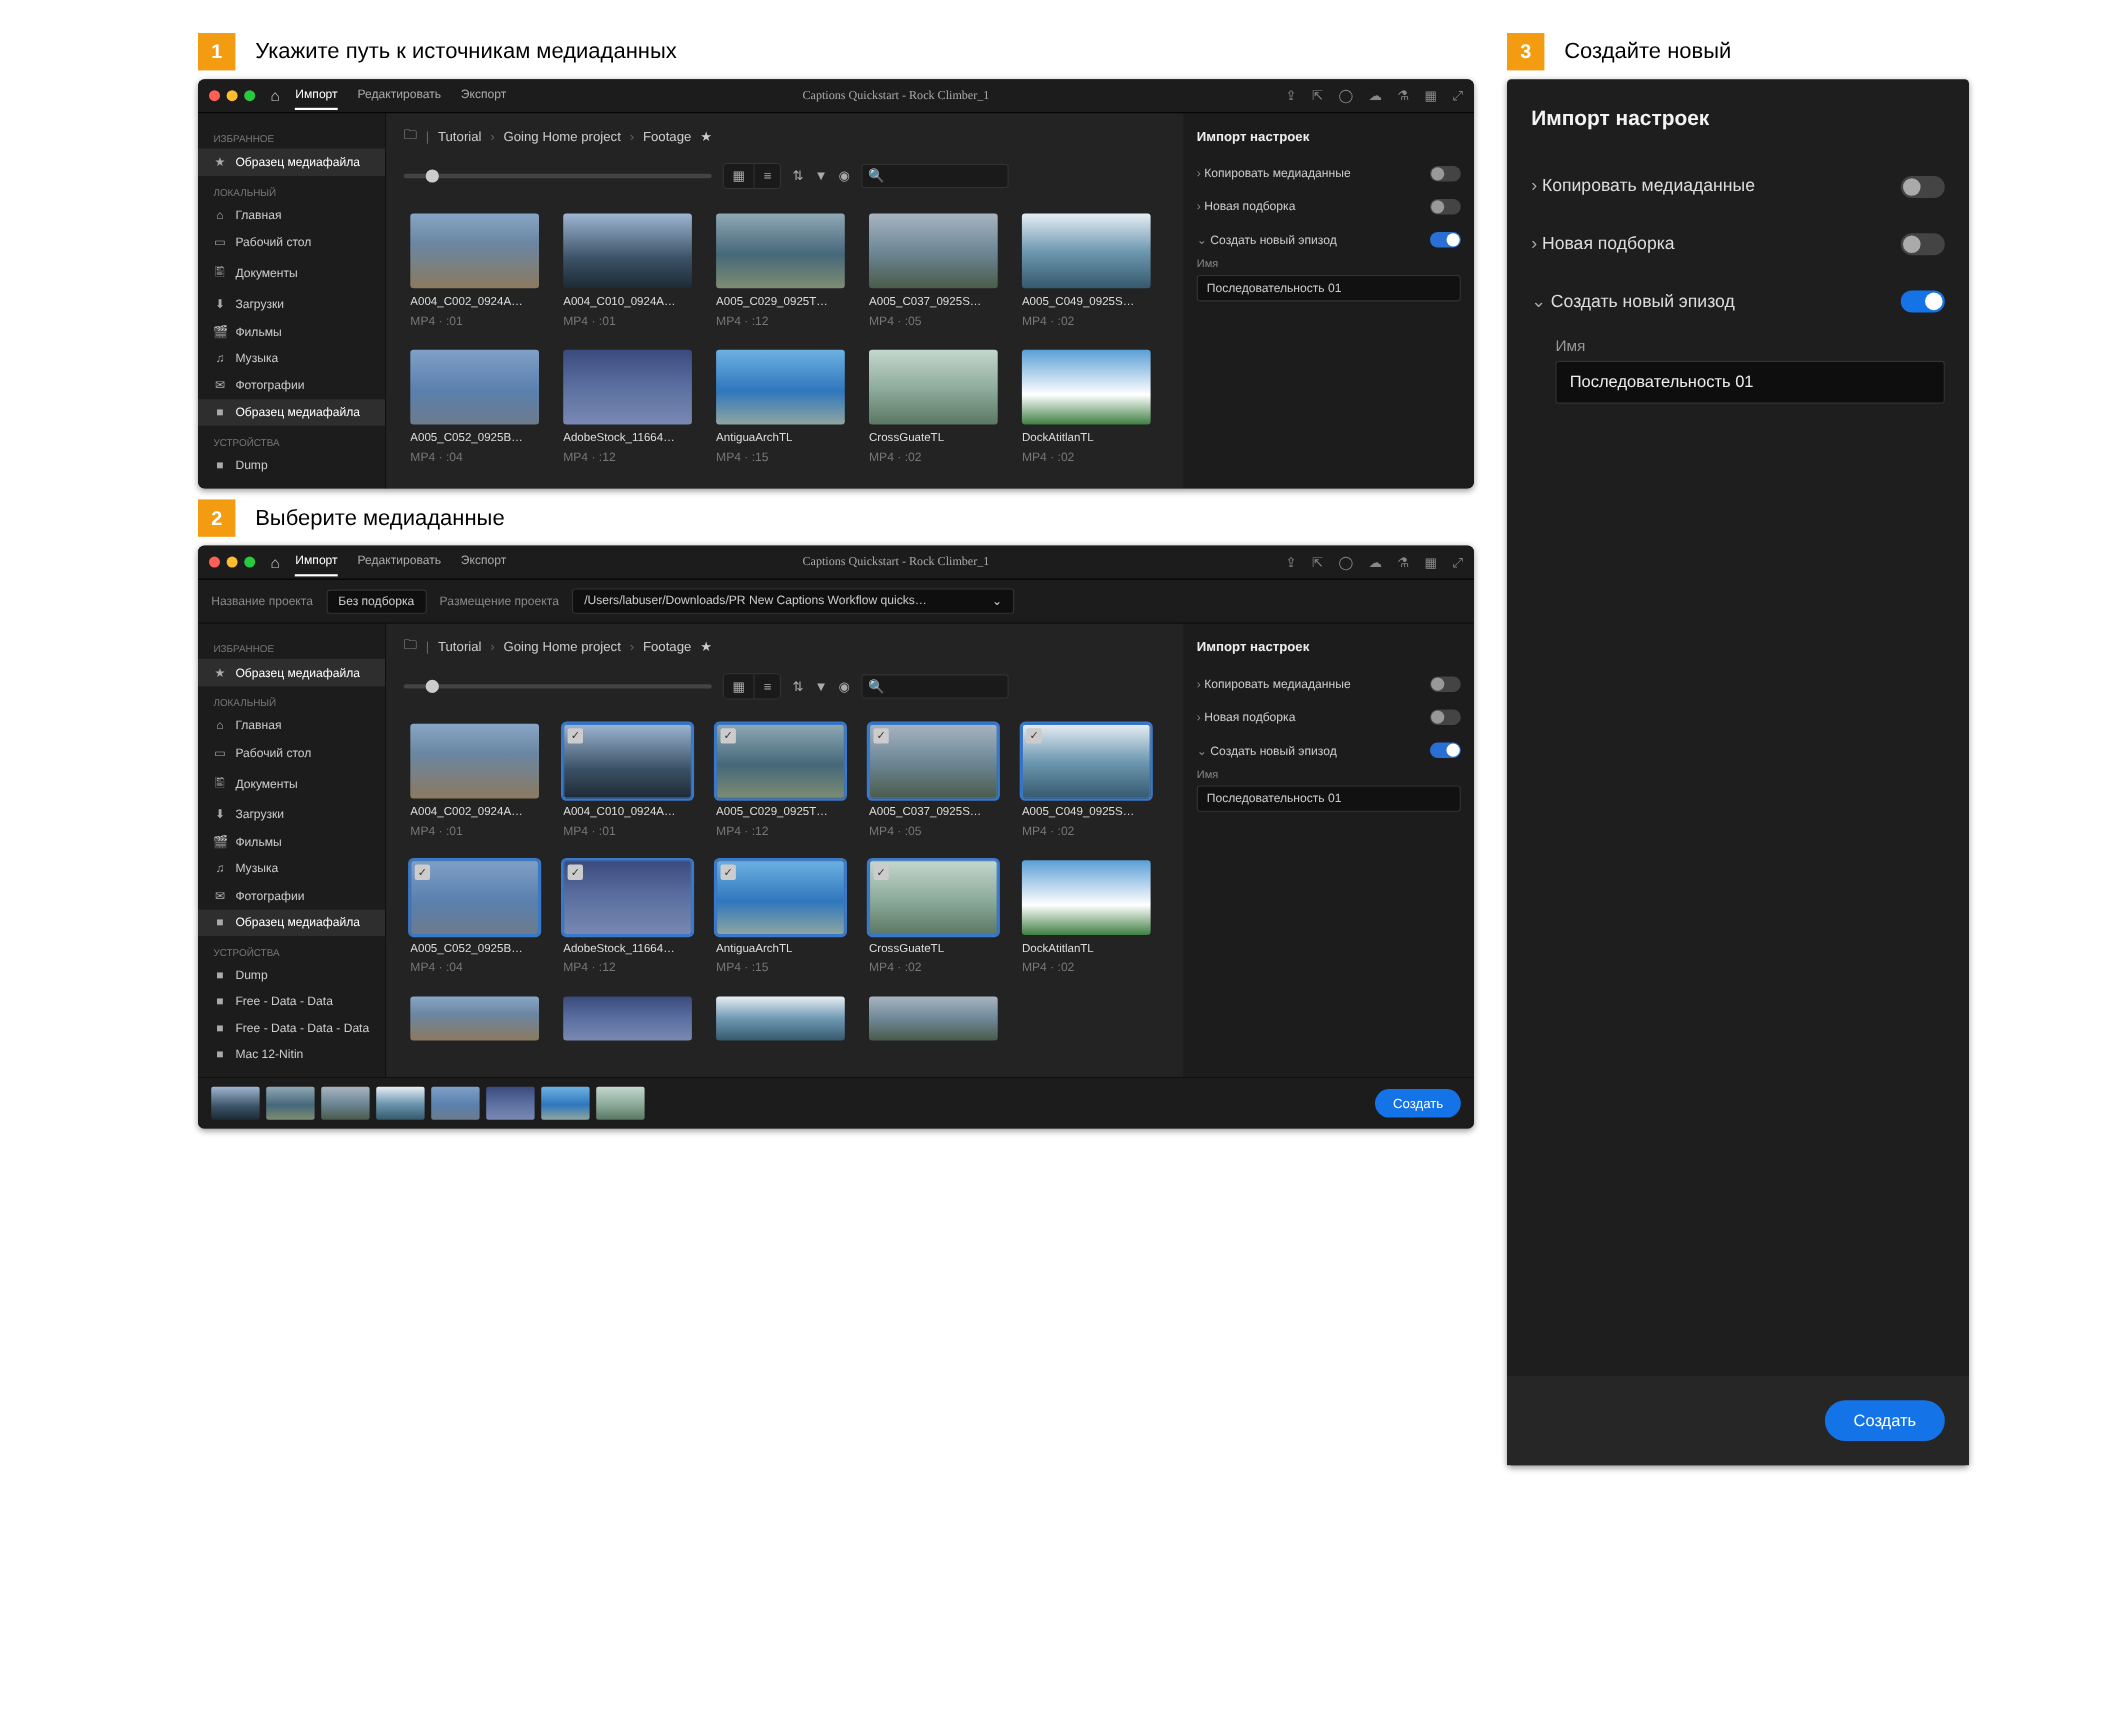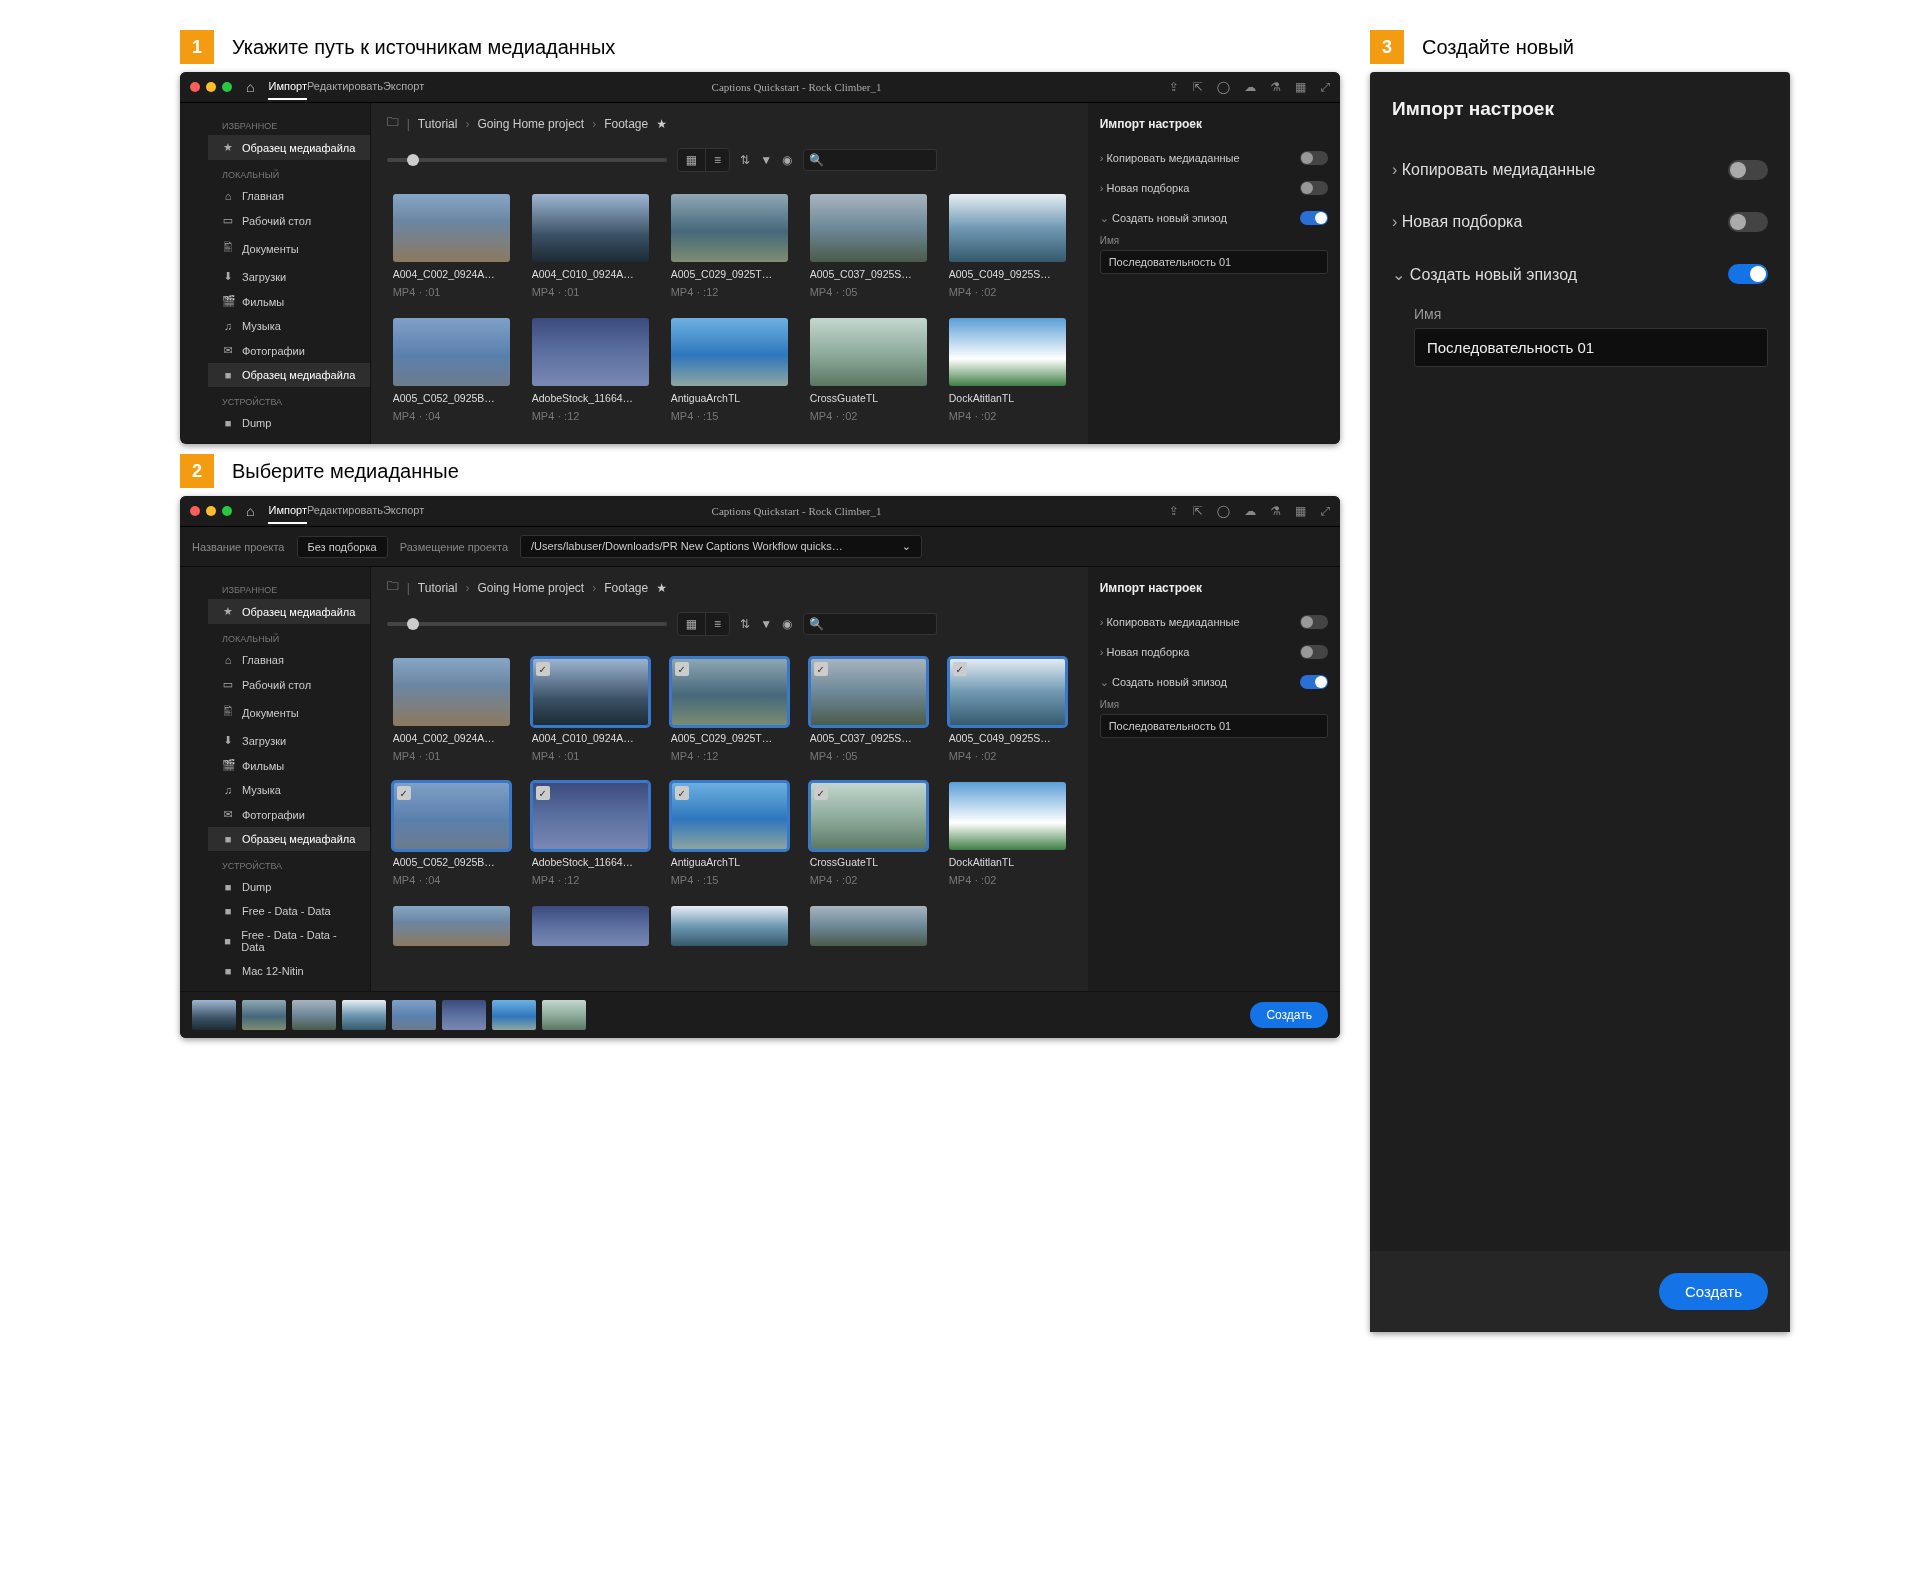--- a/index.html
+++ b/index.html
@@ -55,40 +55,40 @@
     height: 30px;
     background: #1c1c1c;
     padding: 0 10px;
     border-bottom: 1px solid #000;
     font-size: 11px;
   }
   .traffic { display: flex; gap: 6px; margin-right: 14px;}
   .dot { width: 10px; height: 10px; border-radius: 50%; }
   .dot.r{background:#ff5f56;} .dot.y{background:#ffbd2e;} .dot.g{background:#27c93f;}
   .topbar .home { margin-right: 14px; color:#ccc; font-size:14px;}
-  .topbar .tabs { display:flex; }
+  .topbar .tabs { display:flex; gap:18px; }
   .topbar .tab { color:#aaa; padding:6px 0; }
   .topbar .tab.active { color:#fff; border-bottom:2px solid #fff;}
   .topbar .wintitle { flex:1; text-align:center; color:#aaa;font-family:Liberation Serif, serif;}
   .topbar .righticons { display:flex; gap:14px; color:#888; font-size:12px;}
   .topbar .righticons span { cursor:default;}
 
   
   .projectrow {
     display:flex; align-items:center; gap:12px;
     padding:8px 12px; font-size:11px; color:#888;
     border-bottom:1px solid #0a0a0a;
   }
   .projectrow .field {
     background:#0f0f0f; border:1px solid #333; padding:4px 10px; color:#ccc; border-radius:3px;
   }
   .projectrow .pathfield { flex:0 0 380px; display:flex; justify-content:space-between;}
 
   
-  .body3 { display:flex;margin-left:28px; }
+  .body3 { display:flex; }
   .sidebar { width:170px; background:#1c1c1c; border-right:1px solid #111; padding:8px 0; font-size:11px;}
   .sidebar .section { color:#777; text-transform:uppercase; font-size:9px; padding:10px 14px 4px;}
   .sidebar .item { display:flex; align-items:center; gap:8px; padding:6px 14px; color:#ccc;}
   .sidebar .item.active { background:#2e2e2e; color:#fff;}
   .sidebar .item .ic { width:12px; text-align:center; color:#aaa;}
 
   .center { flex:1; background:#232323; display:flex; flex-direction:column; }
   .breadcrumb { display:flex; align-items:center; gap:8px; padding:10px 16px; color:#ccc; font-size:12px;}
   .breadcrumb .sep{color:#666;}
   .breadcrumb .star{color:#ccc;}

